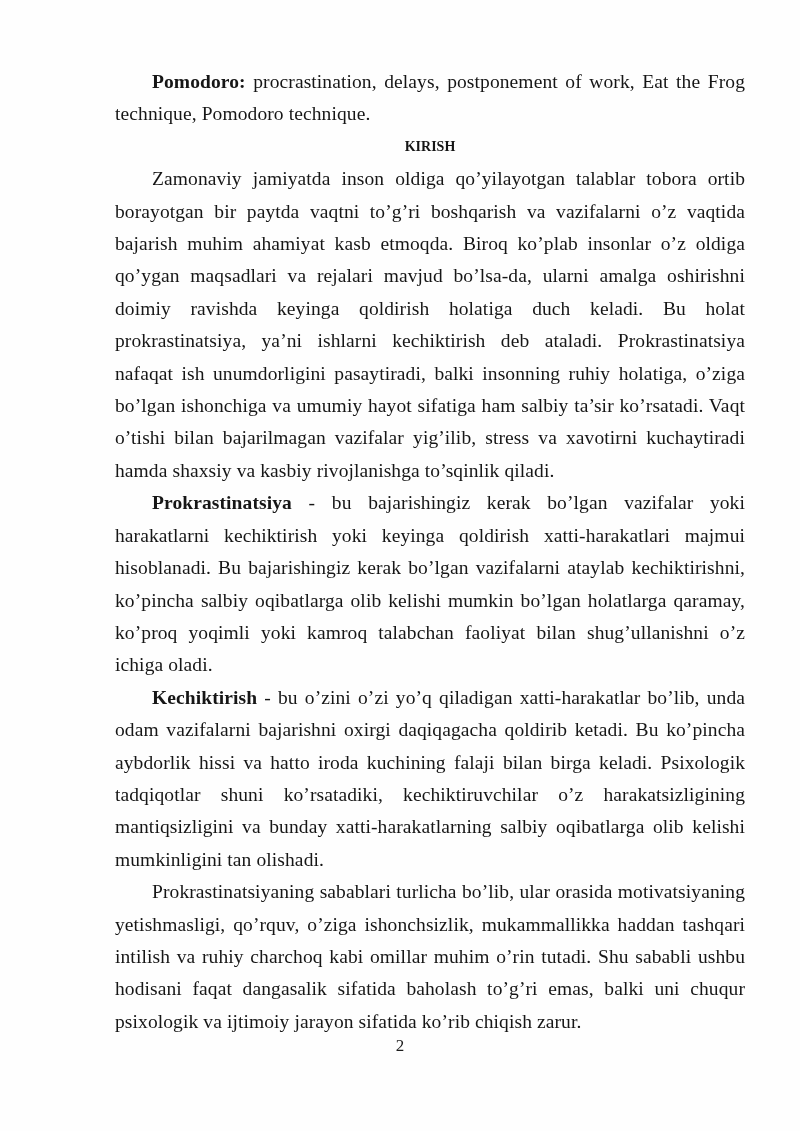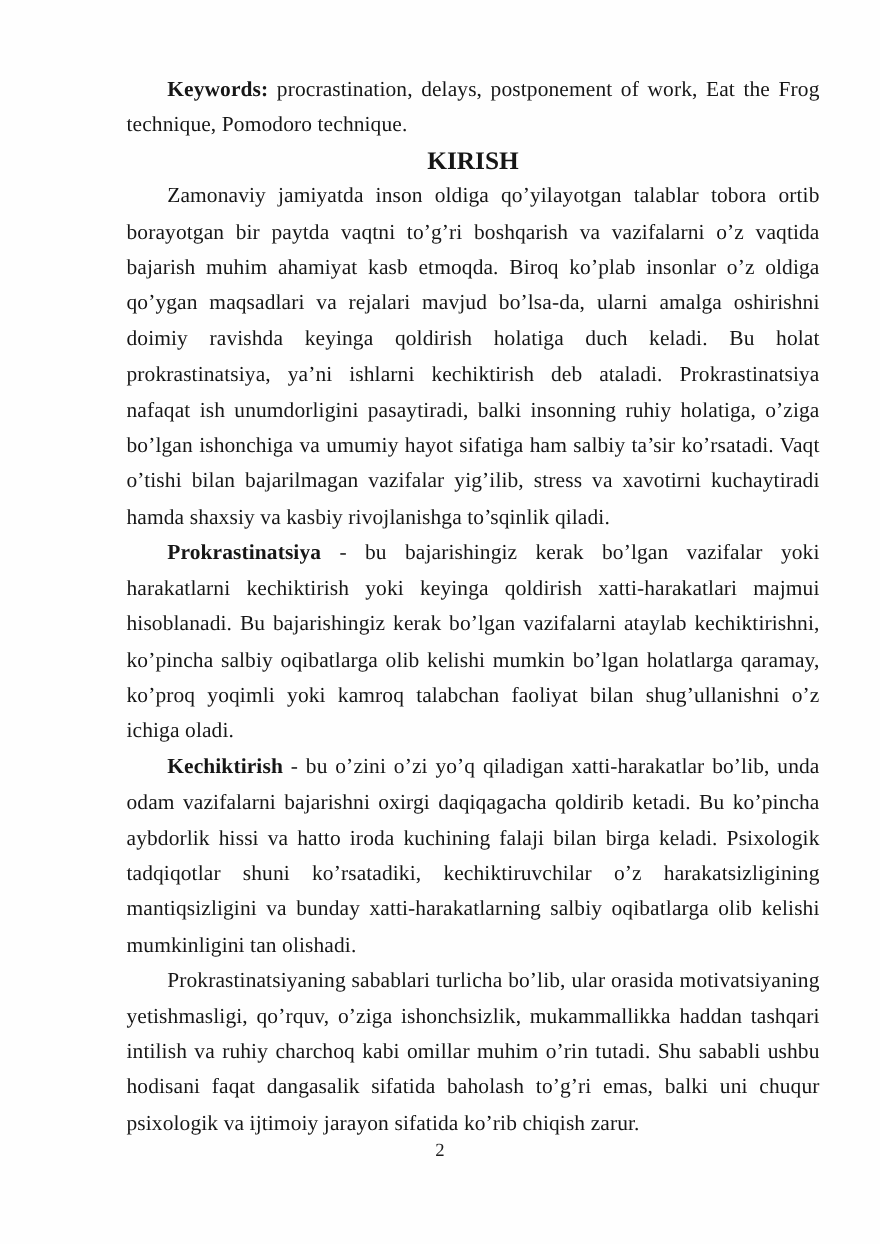--- a/index.html
+++ b/index.html
@@ -29,21 +29,21 @@
     line-height: 32.4px;
     text-align: justify;
     text-indent: 37px;
     letter-spacing: 0.1px;
   }
   .para .lead {
     font-weight: bold;
   }
   .heading {
     margin: 0;
-    font-size: 23px;
+    font-size: 14px;
     line-height: 32.4px;
     font-weight: bold;
     text-align: center;
     text-indent: 0;
   }
   .page-number {
     position: absolute;
     top: 1036px;
     left: 0;
     width: 100%;
@@ -52,21 +52,21 @@
     line-height: 20px;
     color: #1c1c1c;
   }
 </style>
 </head>
 <body>
 
 <div class="page">
   <div class="content">
 
-    <p class="para"><span class="lead">Keywords:</span><span> procrastination, delays, postponement of work, Eat the Frog technique, Pomodoro technique.</span></p>
+    <p class="para"><span class="lead">Pomodoro:</span><span> procrastination, delays, postponement of work, Eat the Frog technique, Pomodoro technique.</span></p>
 
     <h2 class="heading">KIRISH</h2>
 
     <p class="para"><span class="lead"></span><span>Zamonaviy jamiyatda inson oldiga qo’yilayotgan talablar tobora ortib borayotgan bir paytda vaqtni to’g’ri boshqarish va vazifalarni o’z vaqtida bajarish muhim ahamiyat kasb etmoqda. Biroq ko’plab insonlar o’z oldiga qo’ygan maqsadlari va rejalari mavjud bo’lsa-da, ularni amalga oshirishni doimiy ravishda keyinga qoldirish holatiga duch keladi. Bu holat prokrastinatsiya, ya’ni ishlarni kechiktirish deb ataladi. Prokrastinatsiya nafaqat ish unumdorligini pasaytiradi, balki insonning ruhiy holatiga, o’ziga bo’lgan ishonchiga va umumiy hayot sifatiga ham salbiy ta’sir ko’rsatadi. Vaqt o’tishi bilan bajarilmagan vazifalar yig’ilib, stress va xavotirni kuchaytiradi hamda shaxsiy va kasbiy rivojlanishga to’sqinlik qiladi.</span></p>
 
     <p class="para"><span class="lead">Prokrastinatsiya</span><span> - bu bajarishingiz kerak bo’lgan vazifalar yoki harakatlarni kechiktirish yoki keyinga qoldirish xatti-harakatlari majmui hisoblanadi. Bu bajarishingiz kerak bo’lgan vazifalarni ataylab kechiktirishni, ko’pincha salbiy oqibatlarga olib kelishi mumkin bo’lgan holatlarga qaramay, ko’proq yoqimli yoki kamroq talabchan faoliyat bilan shug’ullanishni o’z ichiga oladi.</span></p>
 
     <p class="para"><span class="lead">Kechiktirish</span><span> - bu o’zini o’zi yo’q qiladigan xatti-harakatlar bo’lib, unda odam vazifalarni bajarishni oxirgi daqiqagacha qoldirib ketadi. Bu ko’pincha aybdorlik hissi va hatto iroda kuchining falaji bilan birga keladi. Psixologik tadqiqotlar shuni ko’rsatadiki, kechiktiruvchilar o’z harakatsizligining mantiqsizligini va bunday xatti-harakatlarning salbiy oqibatlarga olib kelishi mumkinligini tan olishadi.</span></p>
 
     <p class="para"><span class="lead"></span><span>Prokrastinatsiyaning sabablari turlicha bo’lib, ular orasida motivatsiyaning yetishmasligi, qo’rquv, o’ziga ishonchsizlik, mukammallikka haddan tashqari intilish va ruhiy charchoq kabi omillar muhim o’rin tutadi. Shu sababli ushbu hodisani faqat dangasalik sifatida baholash to’g’ri emas, balki uni chuqur psixologik va ijtimoiy jarayon sifatida ko’rib chiqish zarur.</span></p>

